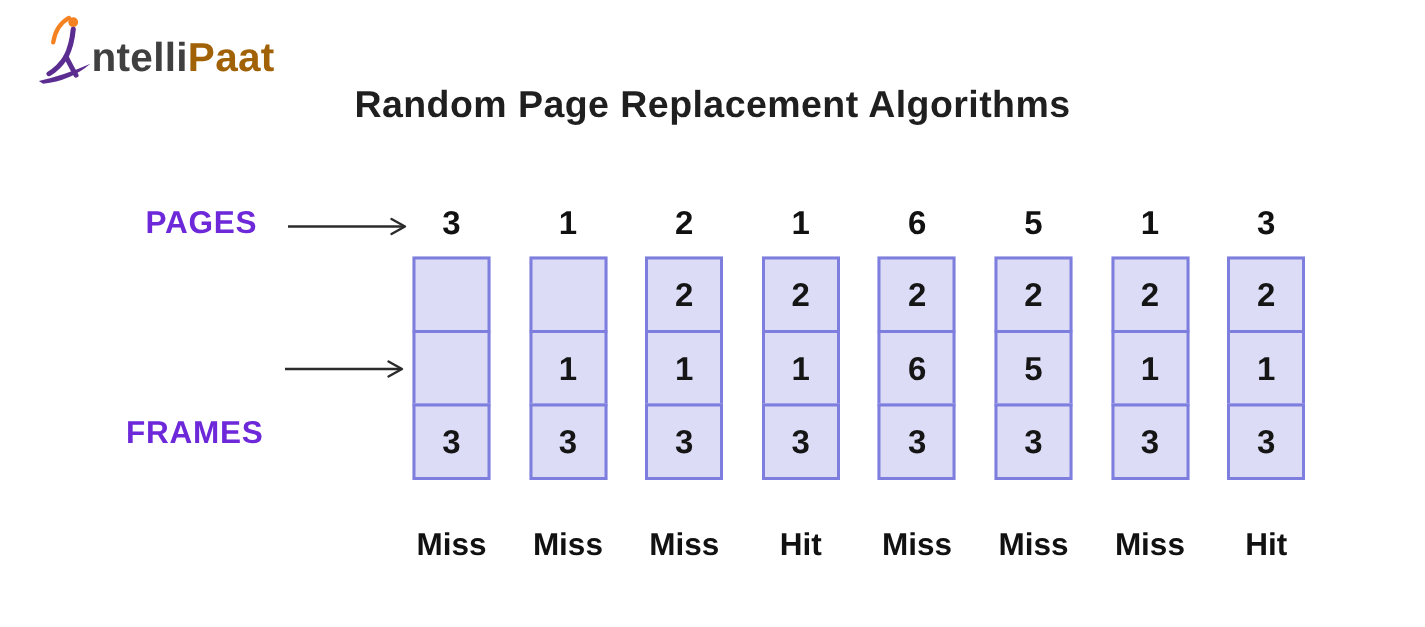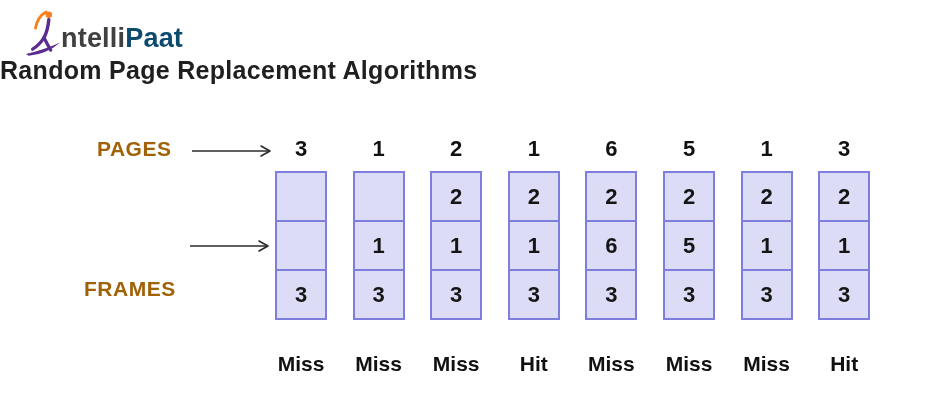--- a/index.html
+++ b/index.html
@@ -27,41 +27,42 @@
   .logo-text {
     font-size: 27px;
     font-weight: 800;
     letter-spacing: 0.2px;
     margin-left: -5px;
     padding-bottom: 6px;
     line-height: 1;
     white-space: nowrap;
   }
   .logo-text .part1 { color: #404040; }
-  .logo-text .part2 { color: #0c4a6e; }
+  .logo-text .part2 { color: #a16207; }
 
   
   .page-title {
     position: absolute;
     top: 56px;
     left: 0;
     width: 100%;
+    text-align: center;
     font-size: 25px;
     font-weight: 700;
     letter-spacing: 0.3px;
     color: #1f1f1f;
   }
 
   
   .row-label {
     position: absolute;
     font-size: 21px;
     font-weight: 700;
     letter-spacing: 0.5px;
-    color: #a16207;
+    color: #6d28d9;
   }
   .row-label.pages  { left: 97px;  top: 137px; }
   .row-label.frames { left: 84px;  top: 233px; margin-top: 44px; }
 
   .arrow-svg { position: absolute; width: 84px; height: 14px; }
   .arrow-svg.pages  { left: 192px; top: 144px; }
   .arrow-svg.frames { left: 190px; top: 239px; }
 
   
   .col {

